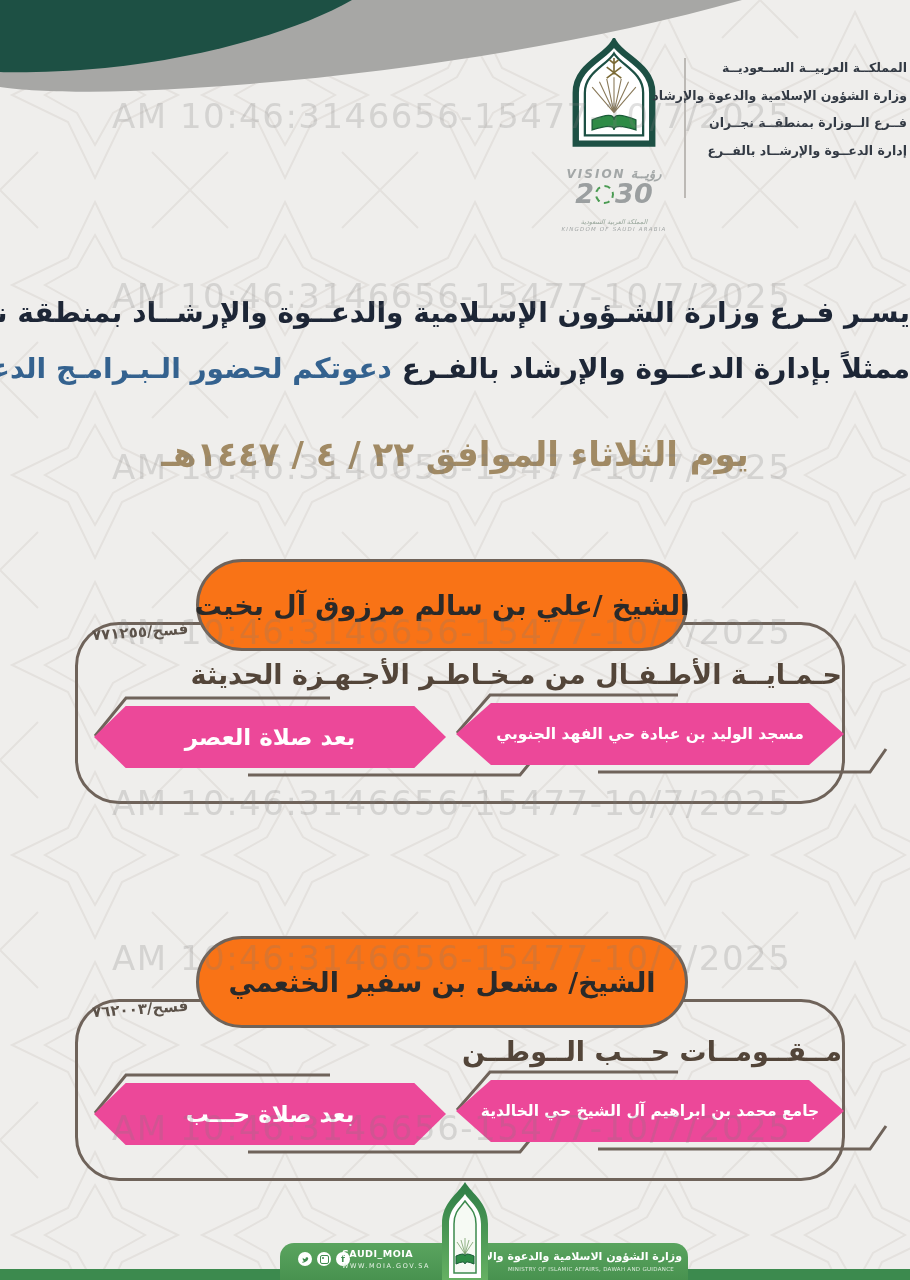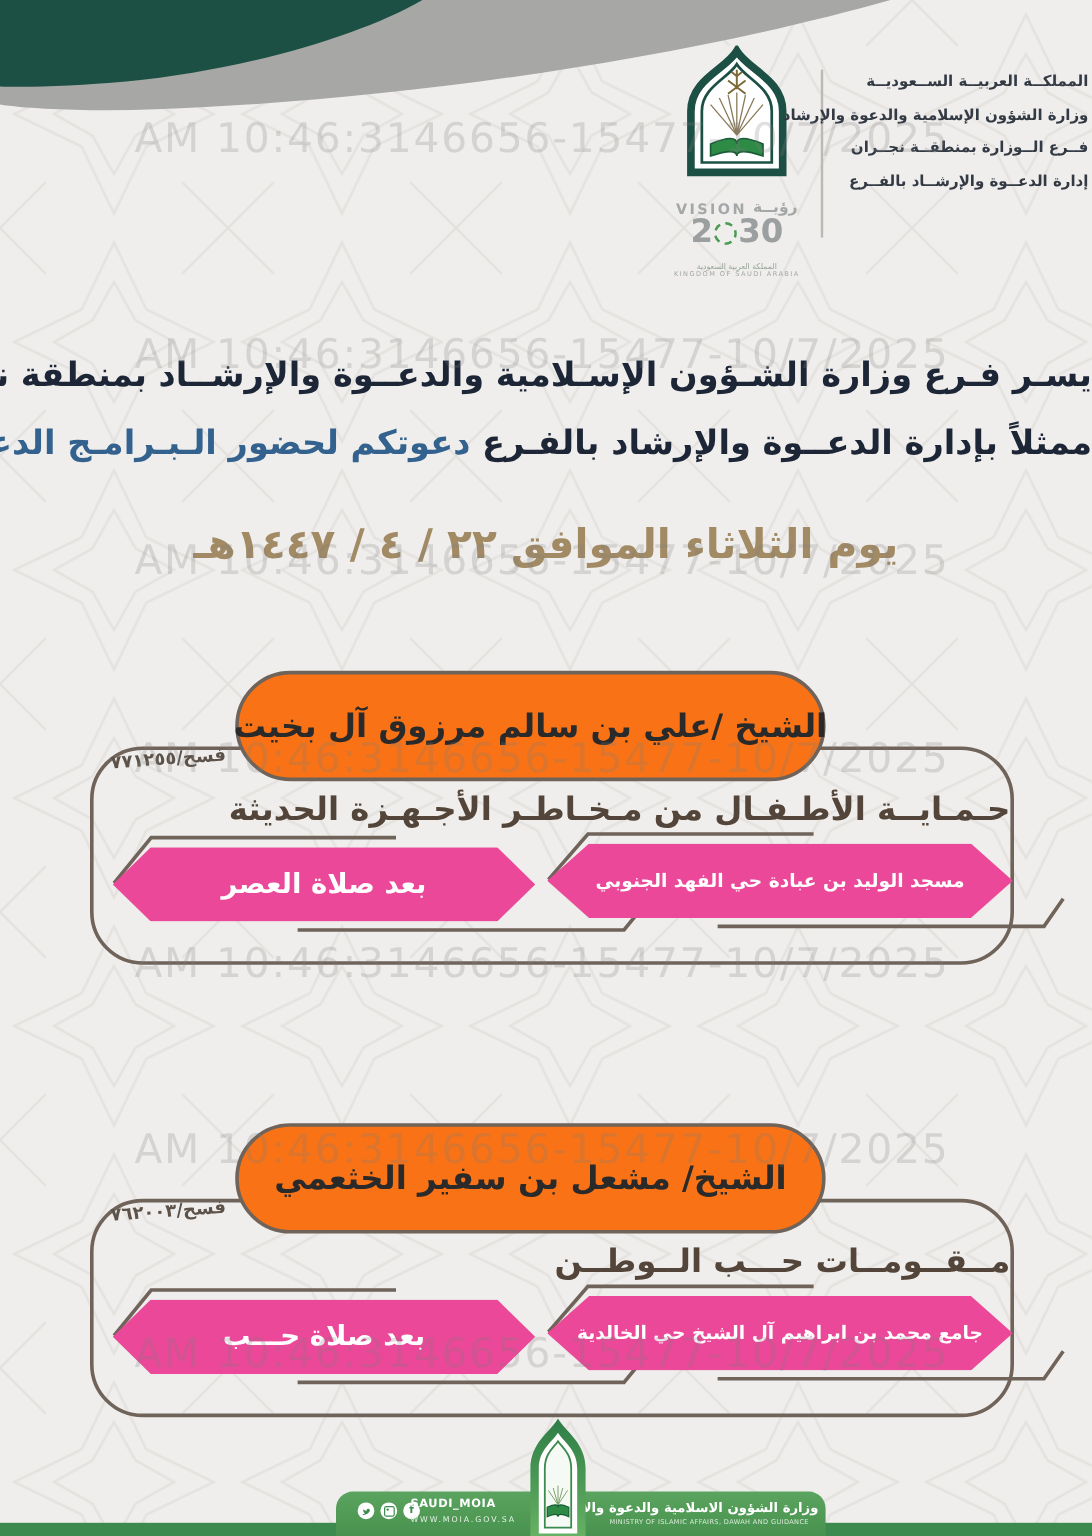--- a/index.html
+++ b/index.html
@@ -12,21 +12,21 @@
 
   
   .watermark{position:absolute;left:112px;z-index:20;font-size:34px;letter-spacing:1.5px;
              color:rgba(125,125,125,.24);white-space:nowrap;pointer-events:none;}
 
   
   .top-decor{position:absolute;top:0;left:0;z-index:2;}
 
   
   .brand{position:absolute;top:38px;left:548px;width:132px;z-index:3;text-align:center;}
-  .vision{margin-top:2px;color:#a3a7a7;}
+  .vision{margin-top:2px;color:#a3a7a7;font-style:italic;}
   .vision-row1{display:flex;justify-content:center;align-items:center;gap:5px;
                font-size:12px;letter-spacing:2px;font-weight:bold;color:#a3a7a7;}
   .vision-row1 .ar{letter-spacing:0;font-size:13px;}
   .vision-row2{display:flex;justify-content:center;align-items:center;gap:1px;
                font-size:27px;font-weight:bold;color:#9b9fa0;line-height:26px;}
   .wreath{width:15px;height:15px;border-radius:50%;border:2px dashed #4a9b52;display:inline-block;}
   .vision-row3{font-size:6.5px;color:#97a59a;margin-top:11px;}
   .vision-row4{font-size:5.5px;letter-spacing:1.2px;color:#a3a7a7;}
 
   .header-divider{position:absolute;top:58px;left:684px;width:2px;height:140px;

